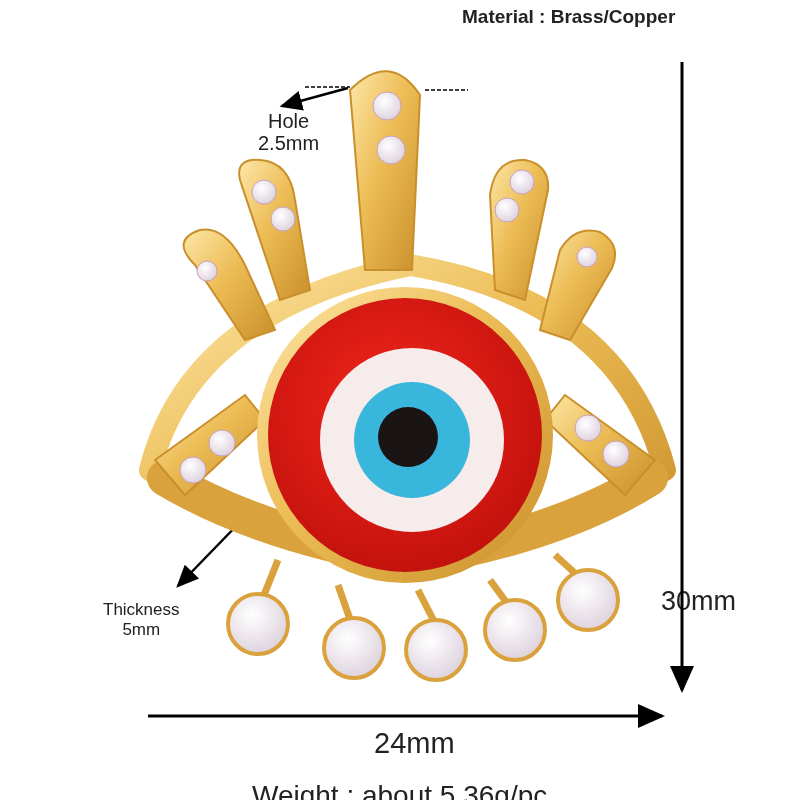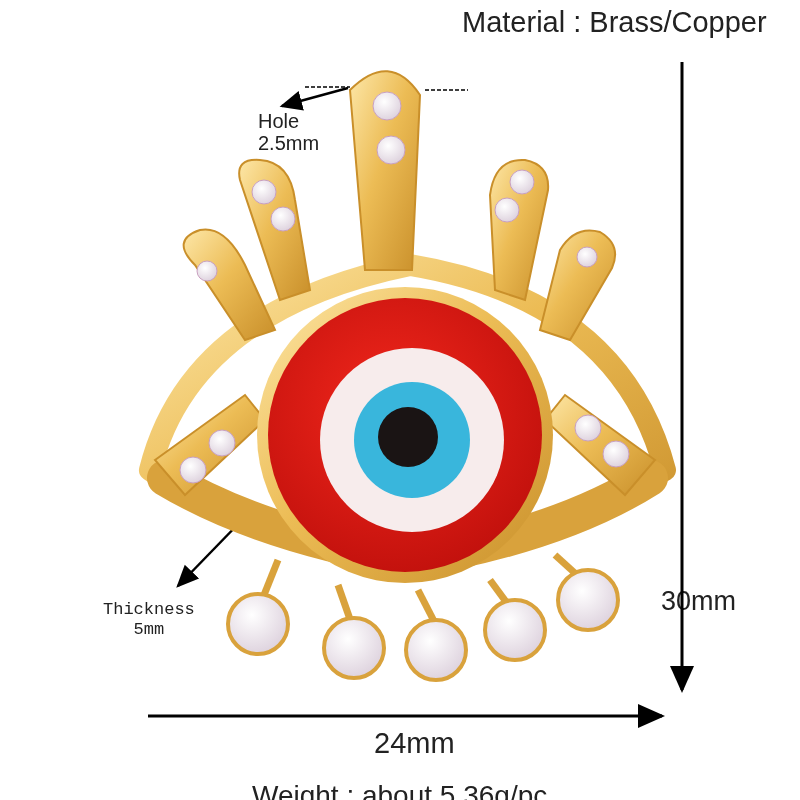--- a/index.html
+++ b/index.html
@@ -1,20 +1,20 @@
 <!DOCTYPE html>
 <html><head>
 <meta charset="utf-8">
 <style>
   html, body { margin:0; padding:0; background:#ffffff; }
   body { width:800px; height:800px; position:relative; overflow:hidden; font-family:"Liberation Sans", sans-serif; color:#222; }
   .txt { position:absolute; white-space:nowrap; color:#222; }
-  #material { left:462px; top:6px; font-size:29px; }
-  #hole { left:258px; top:110px; font-size:20px; line-height:22px; text-align:left; }
-  #thick { left:103px; top:600px; font-size:17px; line-height:20px; text-align:center;font-family:Liberation Mono, monospace; }
+  #material { left:462px; top:6px; font-size:19px;font-weight:bold; }
+  #hole { left:258px; top:110px; font-size:20px; line-height:22px; text-align:center; }
+  #thick { left:103px; top:600px; font-size:17px; line-height:20px; text-align:center; }
   #height-label { left:661px; top:586px; font-size:27px; }
   #width-label { left:374px; top:727px; font-size:29px; }
   #weight { left:252px; top:760px; font-size:28px;margin-top:20px; }
   svg.art { position:absolute; left:0; top:0; }
 </style>
 </head>
 <body>
 
 <div class="txt" id="material">Material : Brass/Copper</div>
 

